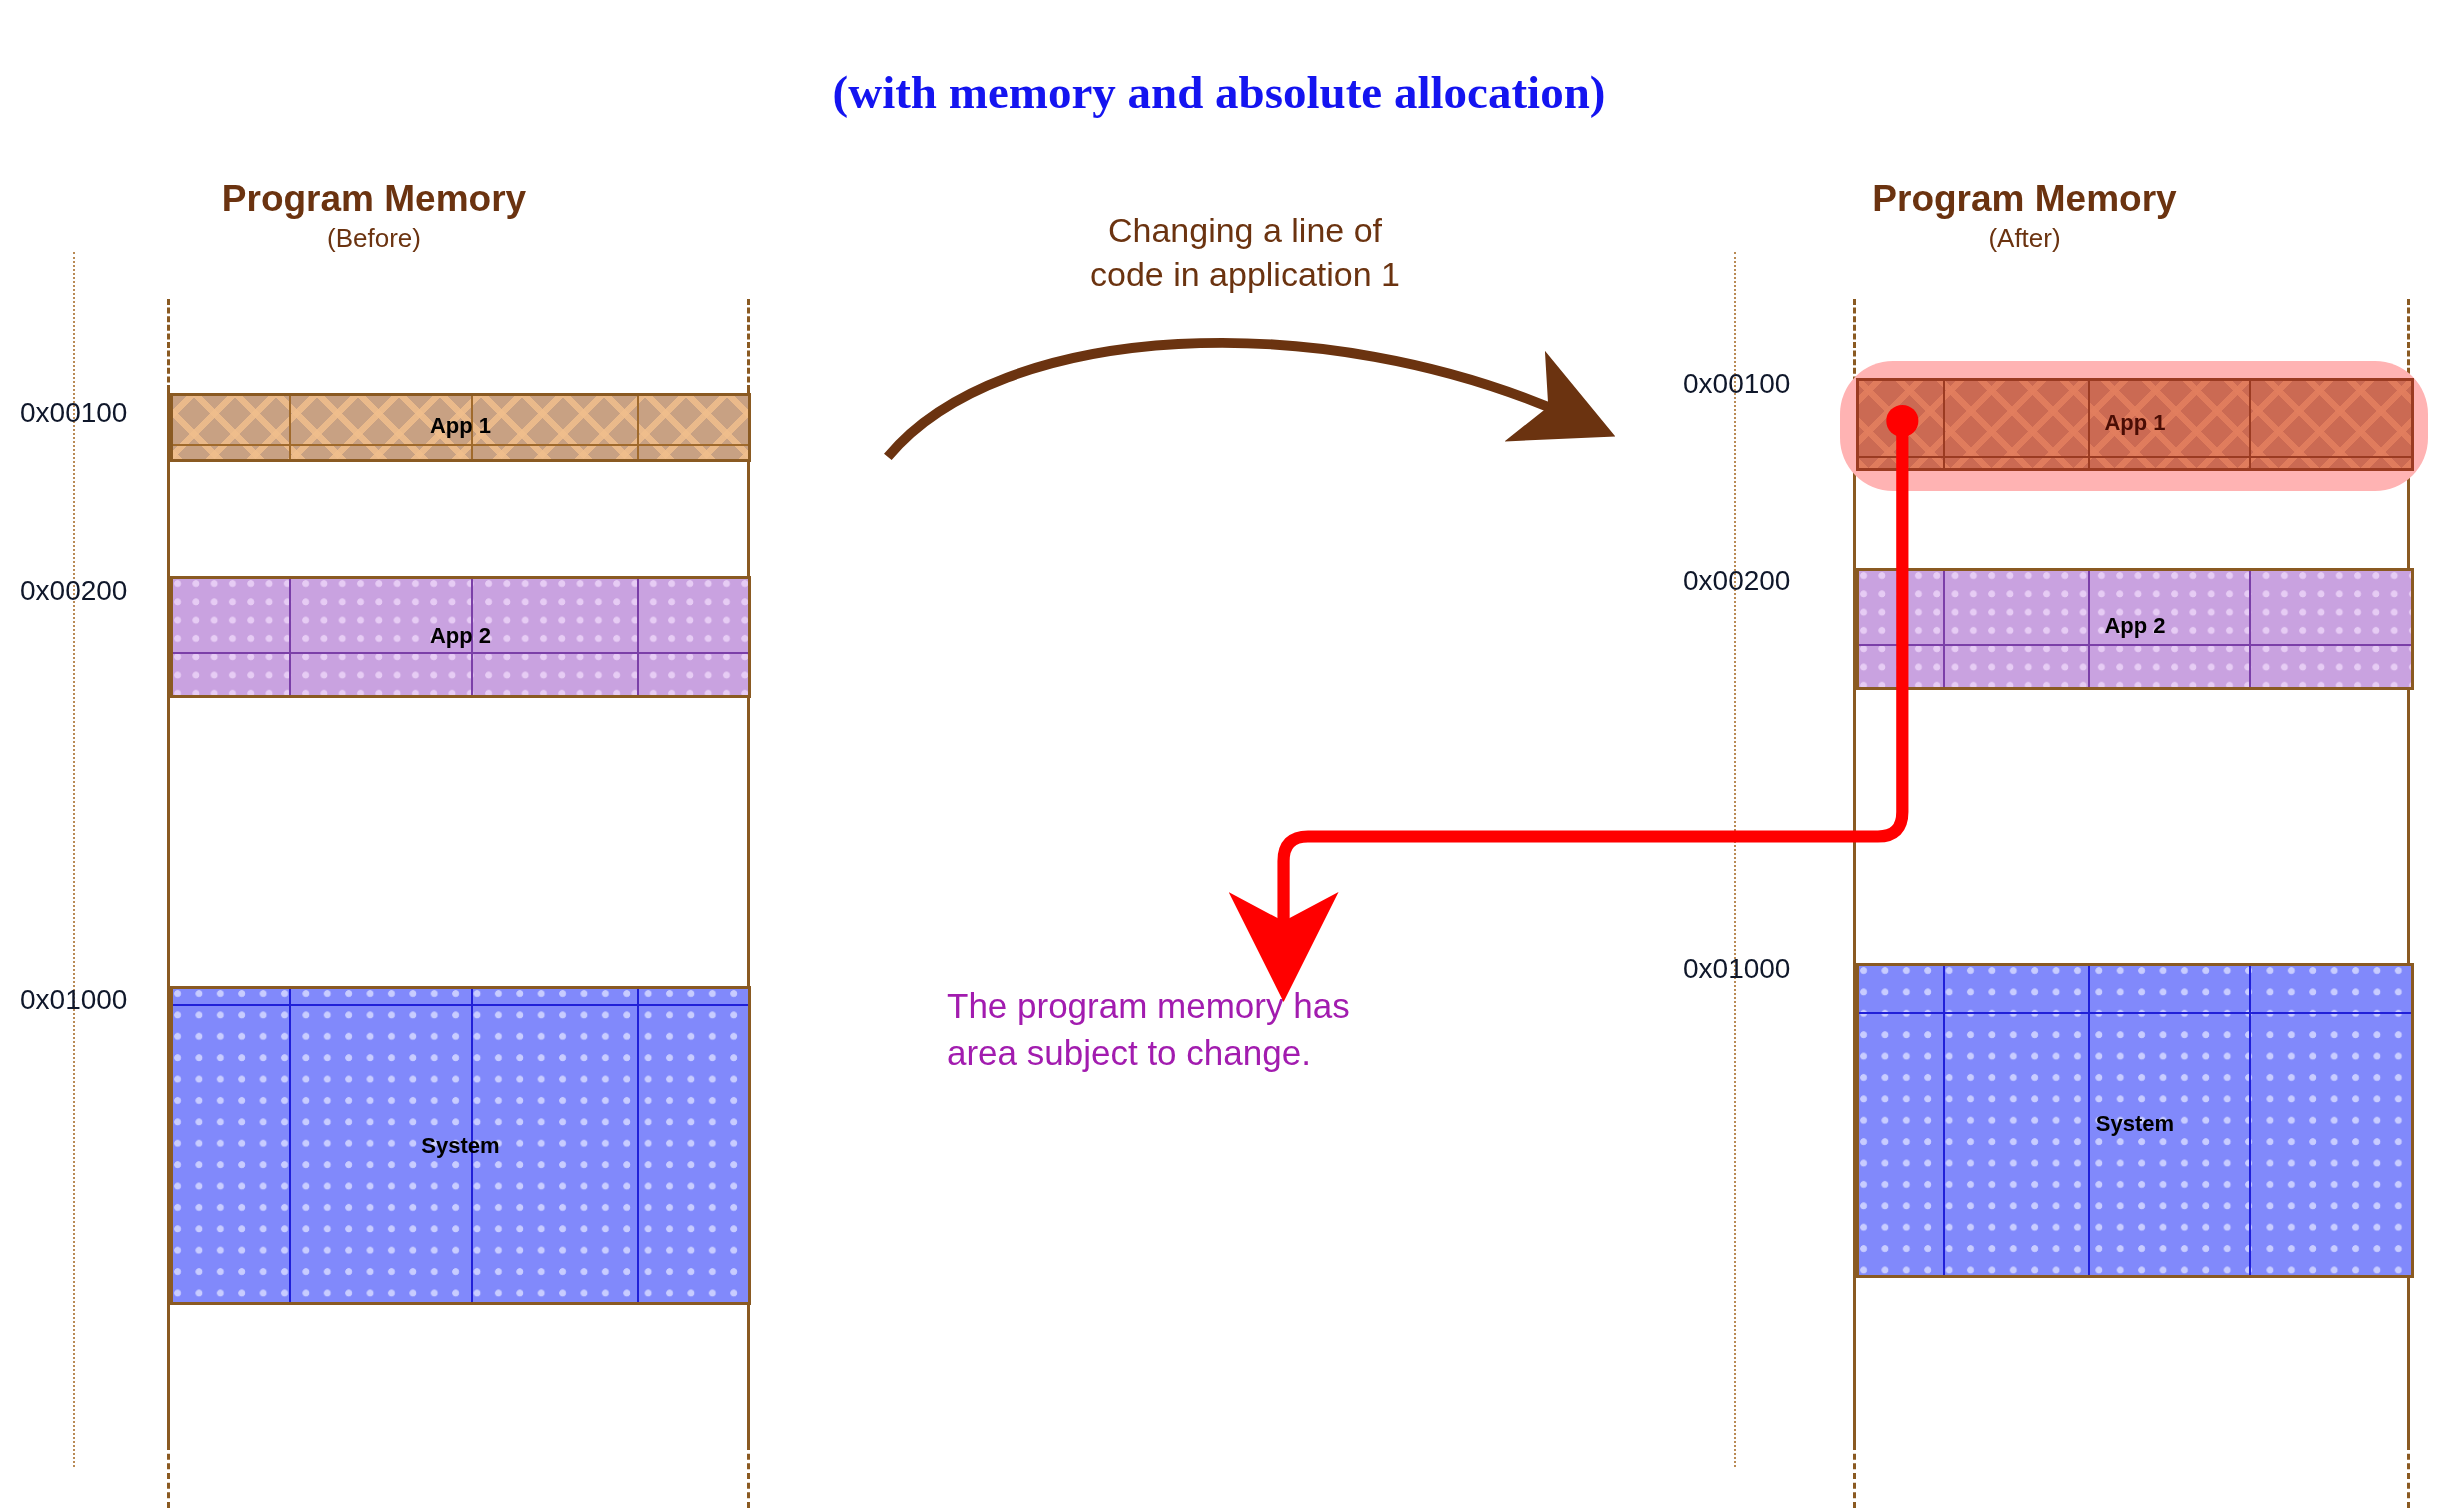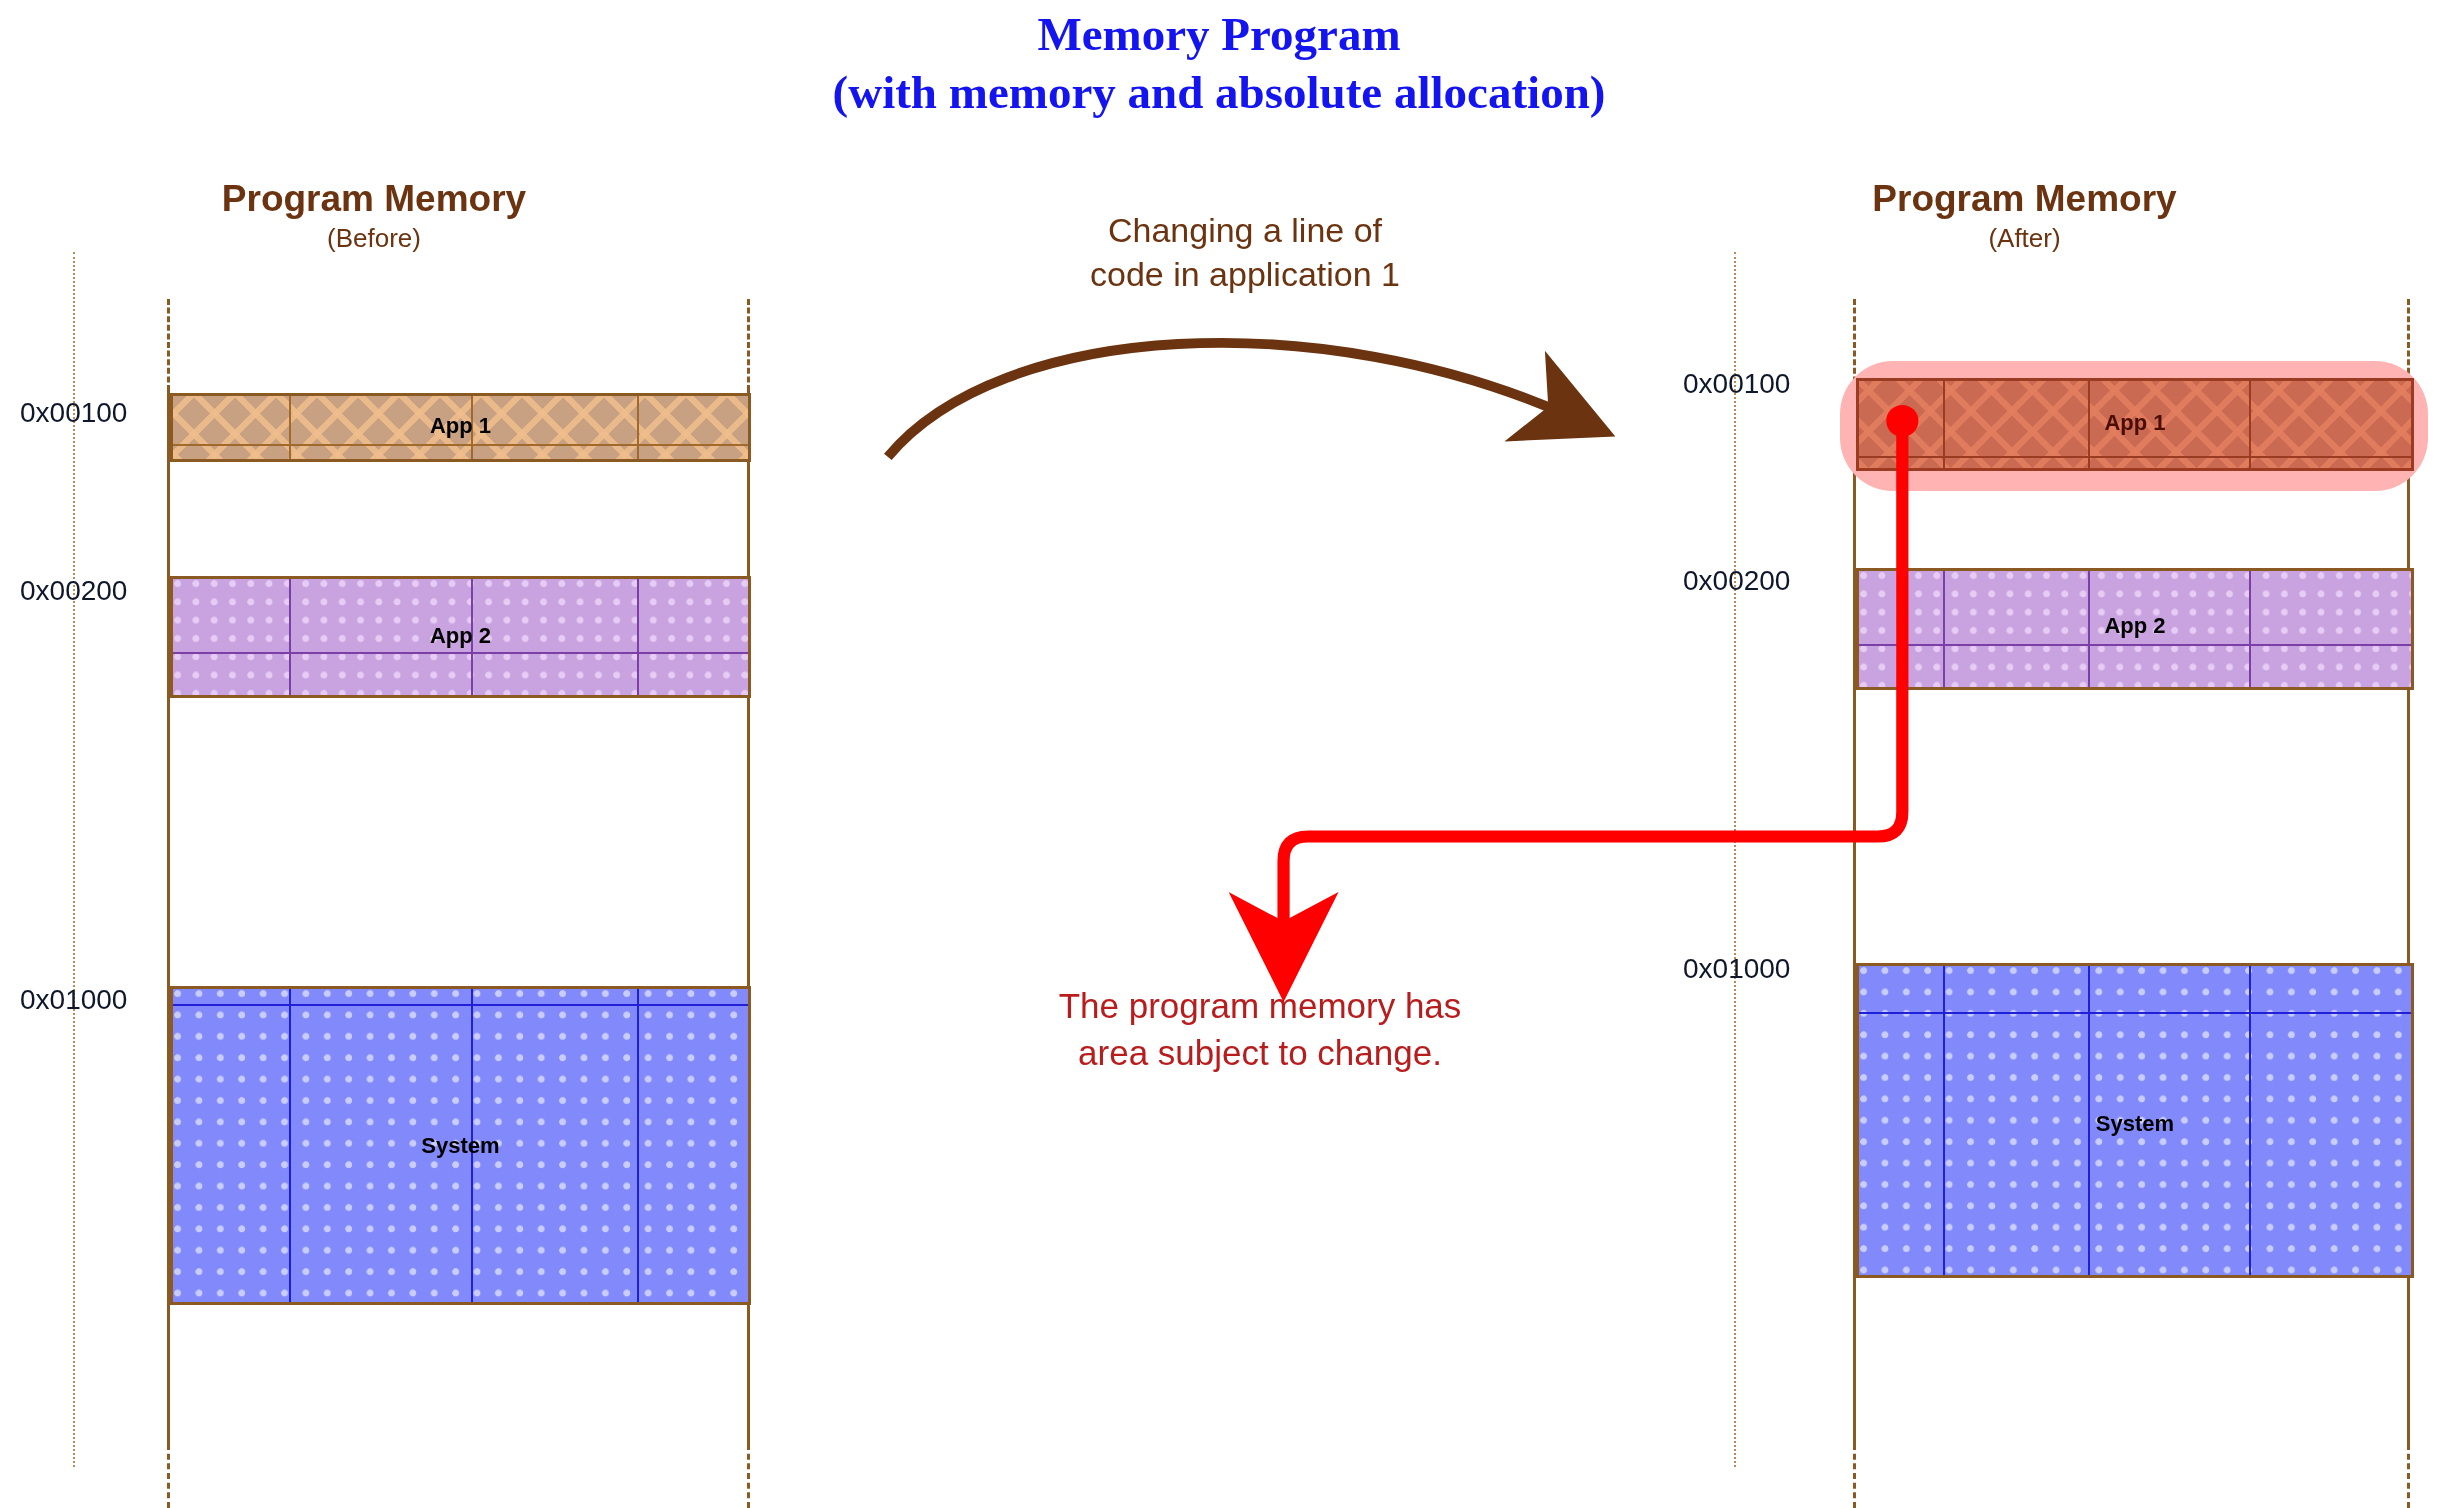--- a/index.html
+++ b/index.html
@@ -159,41 +159,39 @@
     text-align: center;
     color: #6b3310;
     font-size: 34px;
     line-height: 44px;
     white-space: nowrap;
   }
 
   
   .red-note {
     position: absolute;
-    text-align: center;
-    color: #b91c1c;
+    color: #a21caf;
     font-size: 35px;
     line-height: 47px;
   }
 
   
   #overlay {
     position: absolute;
     left: 0; top: 0;
     width: 2438px;
     height: 1508px;
     pointer-events: none;
   }
 </style>
 </head>
 <body>
 
 <div id="canvas">
 
-  <div class="title title-line1">Memory Program</div>
   <div class="title title-line2">(with memory and absolute allocation)</div>
 
   <div class="col-head" style="left:76px; top:177px; width:596px;">
     <div class="main">Program Memory</div>
     <div class="sub">(Before)</div>
   </div>
 
   <div class="guide" style="left:73px; top:252px; height:1215px;"></div>
 
   <div class="rail dashed" style="left:167px; top:299px;  height:92px;"></div>

